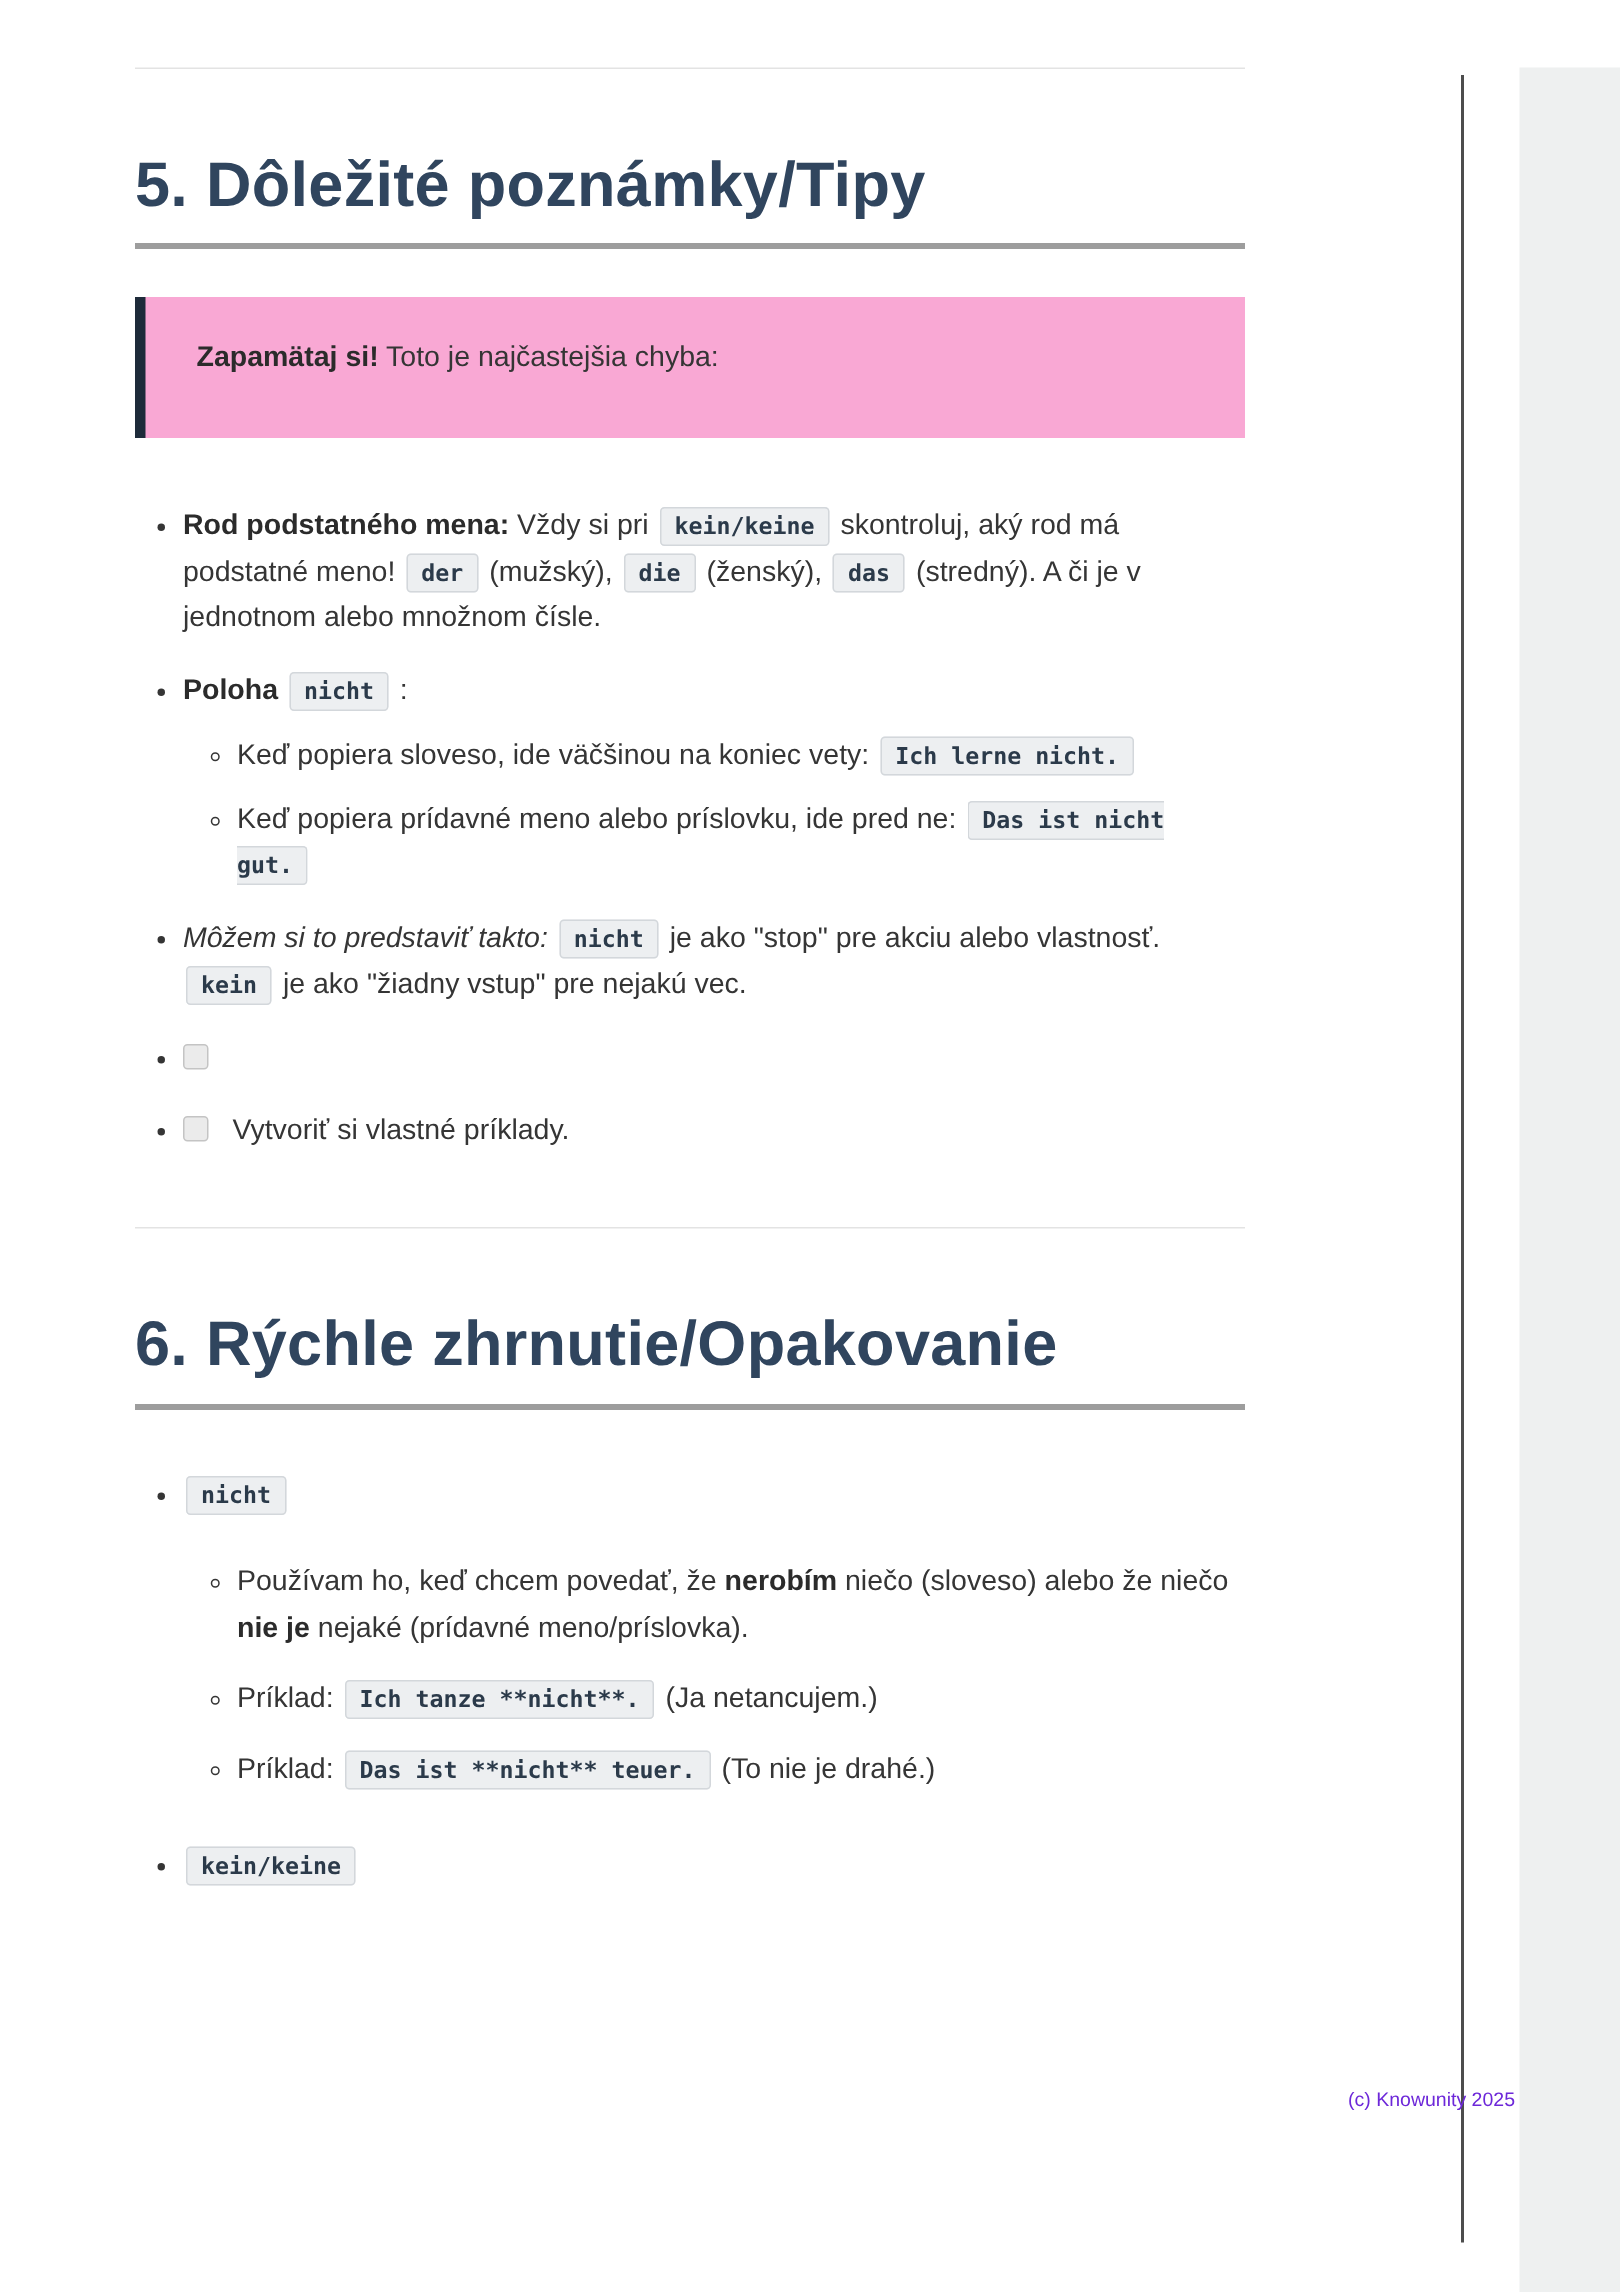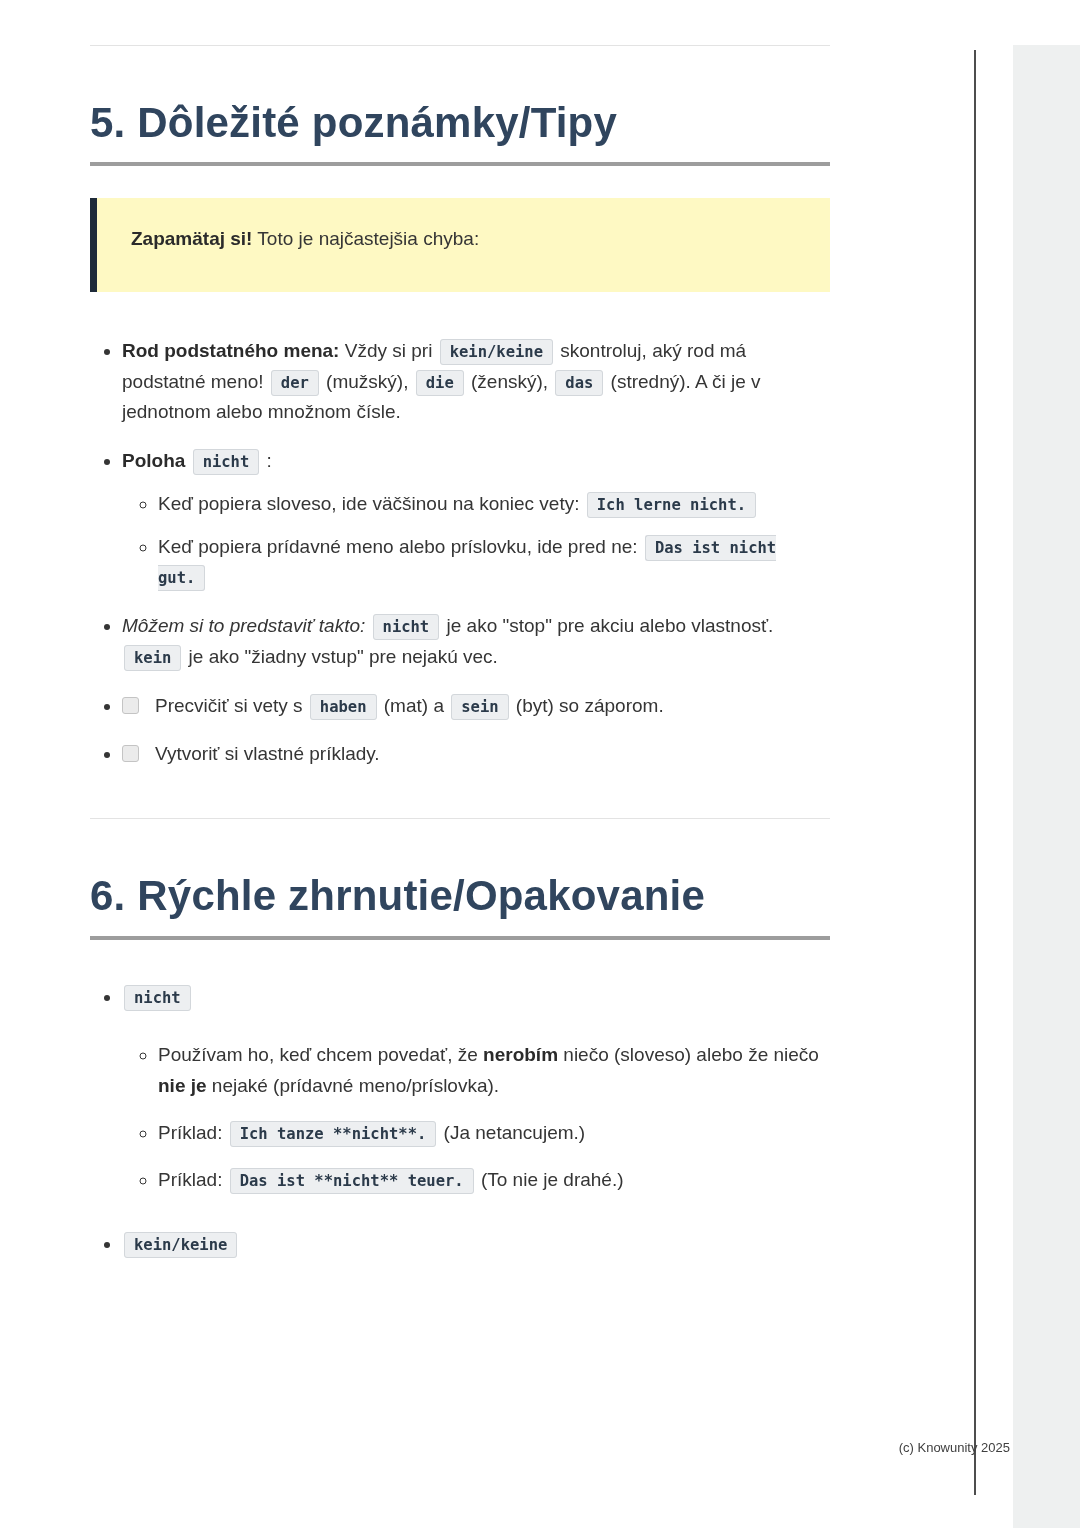--- a/index.html
+++ b/index.html
@@ -31,21 +31,21 @@
     color: #30455e;
     letter-spacing: 0.2px;
   }
   .h-underline {
     margin-top: 14px;
     height: 4px;
     background: #9d9d9d;
   }
   .callout {
     margin-top: 32px;
-    background: #fef9c3;
+    background: #f9a8d4;
     border-left: 7px solid #1e2b3a;
     padding: 26px 30px 24px 34px;
   }
   .callout-intro { margin: 0 0 14px 0; font-size: 19px; line-height: 1.55; }
   ul { margin: 0; padding-left: 32px; }
   ul.disc-list { list-style-type: disc; }
   ul.circle-list { list-style-type: circle; padding-left: 36px; }
   li { font-size: 19px; line-height: 1.62; }
   .callout ul li { margin-bottom: 16px; }
   .callout ul li:last-child { margin-bottom: 0; }
@@ -88,24 +88,24 @@
     background: #4d4d4d;
   }
   .side-strip {
     position: absolute;
     right: 0; top: 45px;
     width: 67px; height: 1483px;
     background: #eef0f0;
   }
   .footer-credit {
     position: absolute;
-    top: 1440px;
+    top: 1392px;
     right: 70px;
     font-size: 13px;
-    color: #404040;
+    color: #6d28d9;
     z-index: 2;
   }
 </style>
 </head>
 <body>
 
 <div class="content">
   <hr class="top-rule">
 
   <section>
@@ -124,21 +124,21 @@
         <span><strong>Poloha</strong> <code class="chip">nicht</code> :</span>
         <ul class="circle-list">
           <li><span>Keď popiera sloveso, ide väčšinou na koniec vety: <code class="chip">Ich lerne nicht.</code></span></li>
           <li><span>Keď popiera prídavné meno alebo príslovku, ide pred ne: <code class="chip">Das ist nicht gut.</code></span></li>
         </ul>
       </li>
       <li>
         <span><em>Môžem si to predstaviť takto:</em> <code class="chip">nicht</code> je ako "stop" pre akciu alebo vlastnosť. <code class="chip">kein</code> je ako "žiadny vstup" pre nejakú vec.</span>
       </li>
       <li>
-        <span class="checkbox"></span><span>Precvičiť si vety s <code class="chip">haben</code> (mat) a <code class="chip">sein</code> (byt) so záporom.</span>
+        <span class="checkbox"></span>
       </li>
       <li>
         <span class="checkbox"></span><span>Vytvoriť si vlastné príklady.</span>
       </li>
     </ul>
   </section>
 
   <hr class="section-rule">
 
   <section>

